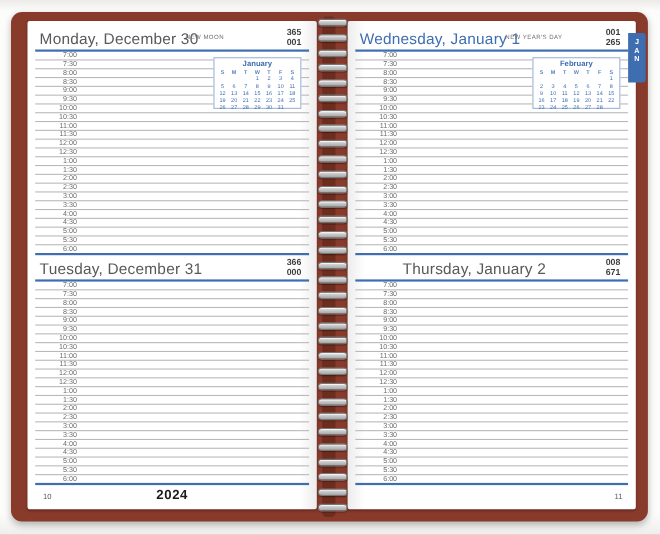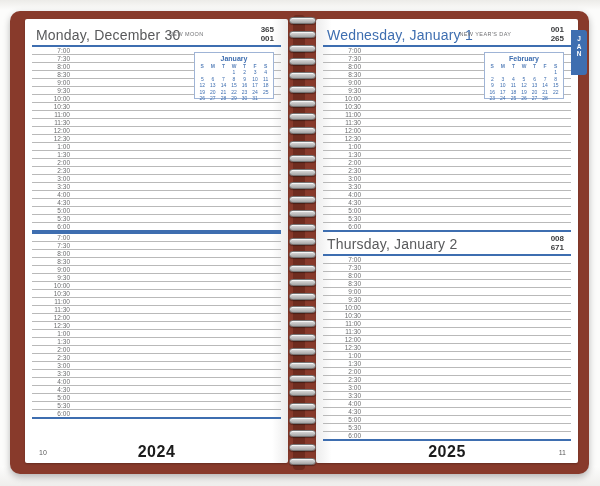--- a/index.html
+++ b/index.html
@@ -69,21 +69,21 @@
     position:absolute; right:-9px; top:11px; width:16px; height:45px;
     background:var(--accent); border-radius:0 3px 3px 0; z-index:6;
     color:#fff; font-size:6.5px; font-weight:bold; text-align:center;
     padding-top:5px; line-height:7.5px;
   }
 
   
   .page-footer { position:absolute; left:0; right:0; bottom:0; height:23px; }
   .year {
     position:absolute; left:0; right:0; top:3px; text-align:center;
-    font-size:16px; font-weight:bold; letter-spacing:.5px; color:#1b1b1b;
+    font-size:12px; font-weight:bold; letter-spacing:.5px; color:#1b1b1b;
   }
   .page-num { position:absolute; bottom:7px; font-size:7px; color:#5a5a5a; }
   .page.left  .page-num { left:14px; }
   .page.right .page-num { right:12px; }
 
   
   .spine {
     position:absolute; left:276px; top:6px; width:32px; height:448px;
     display:flex; flex-direction:column; justify-content:space-between;
     align-items:center; z-index:8;
@@ -226,20 +226,28 @@
               <span class="cal-d">28</span>
               <span class="cal-d">29</span>
               <span class="cal-d">30</span>
               <span class="cal-d">31</span>
               <span class="cal-d"></span>
             </div>
           </div>
       </section>
 
       <section class="day-section second">
+        <div class="day-header">
+          <span class="day-title" style="color: rgb(88, 89, 91);">Tuesday, December 31</span>
+          <span class="day-annotation"></span>
+          <span class="day-numbers">
+            <span>366</span>
+            <span>000</span>
+          </span>
+        </div>
         <div class="time-grid">
             <div class="slot">
               <span class="tlabel">7:00</span>
             </div>
             <div class="slot">
               <span class="tlabel">7:30</span>
             </div>
             <div class="slot">
               <span class="tlabel">8:00</span>
             </div>
@@ -443,21 +451,21 @@
               <span class="cal-d">26</span>
               <span class="cal-d">27</span>
               <span class="cal-d">28</span>
               <span class="cal-d"></span>
             </div>
           </div>
       </section>
 
       <section class="day-section second">
         <div class="day-header">
-          <span class="day-title" style="color: rgb(88, 89, 91);">Thursday, January 2</span>
+          <span class="day-title" style="color: rgb(88, 89, 91); margin-left: 39px;">Thursday, January 2</span>
           <span class="day-annotation"></span>
           <span class="day-numbers">
             <span>008</span>
             <span>671</span>
           </span>
         </div>
         <div class="time-grid">
             <div class="slot">
               <span class="tlabel">7:00</span>
             </div>
@@ -524,21 +532,20 @@
             <div class="slot">
               <span class="tlabel">5:30</span>
             </div>
             <div class="slot">
               <span class="tlabel">6:00</span>
             </div>
           </div>
       </section>
 
       <div class="page-footer">
-        <span class="year">2025</span>
         <span class="page-num">11</span>
       </div>
     </div>
 
     <div class="spine">
         <div class="coil"></div>
         <div class="coil"></div>
         <div class="coil"></div>
         <div class="coil"></div>
         <div class="coil"></div>

